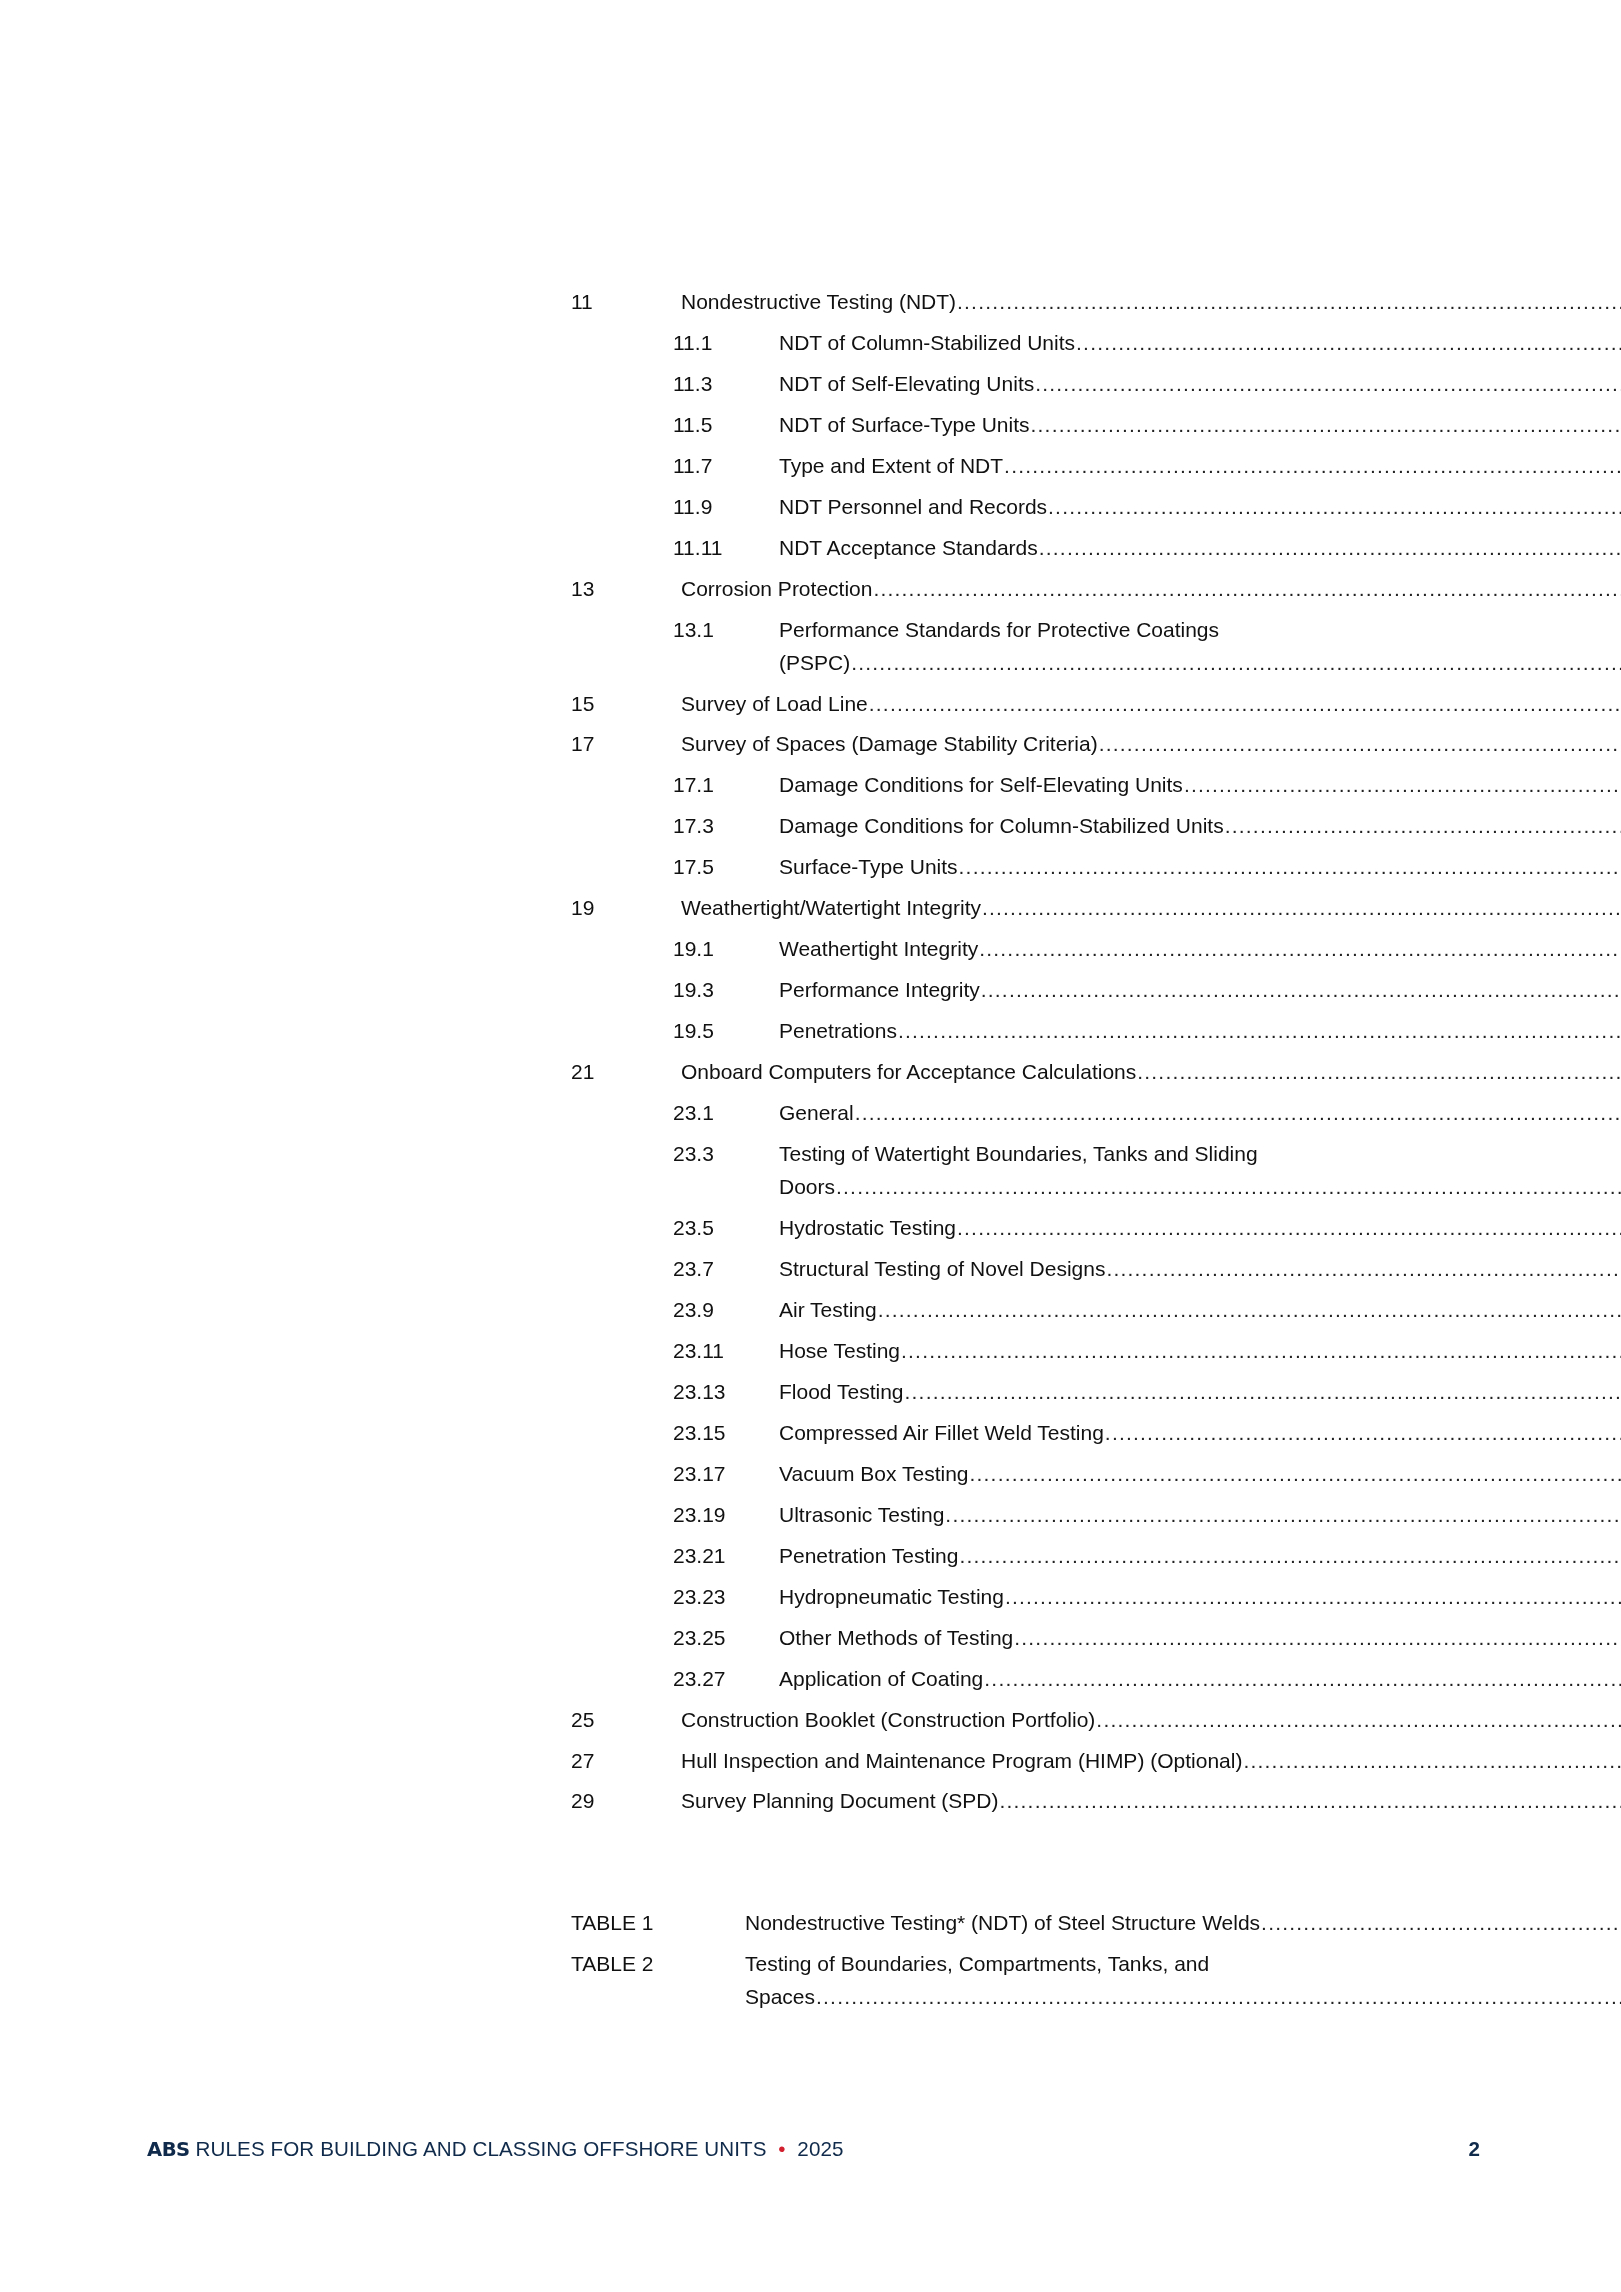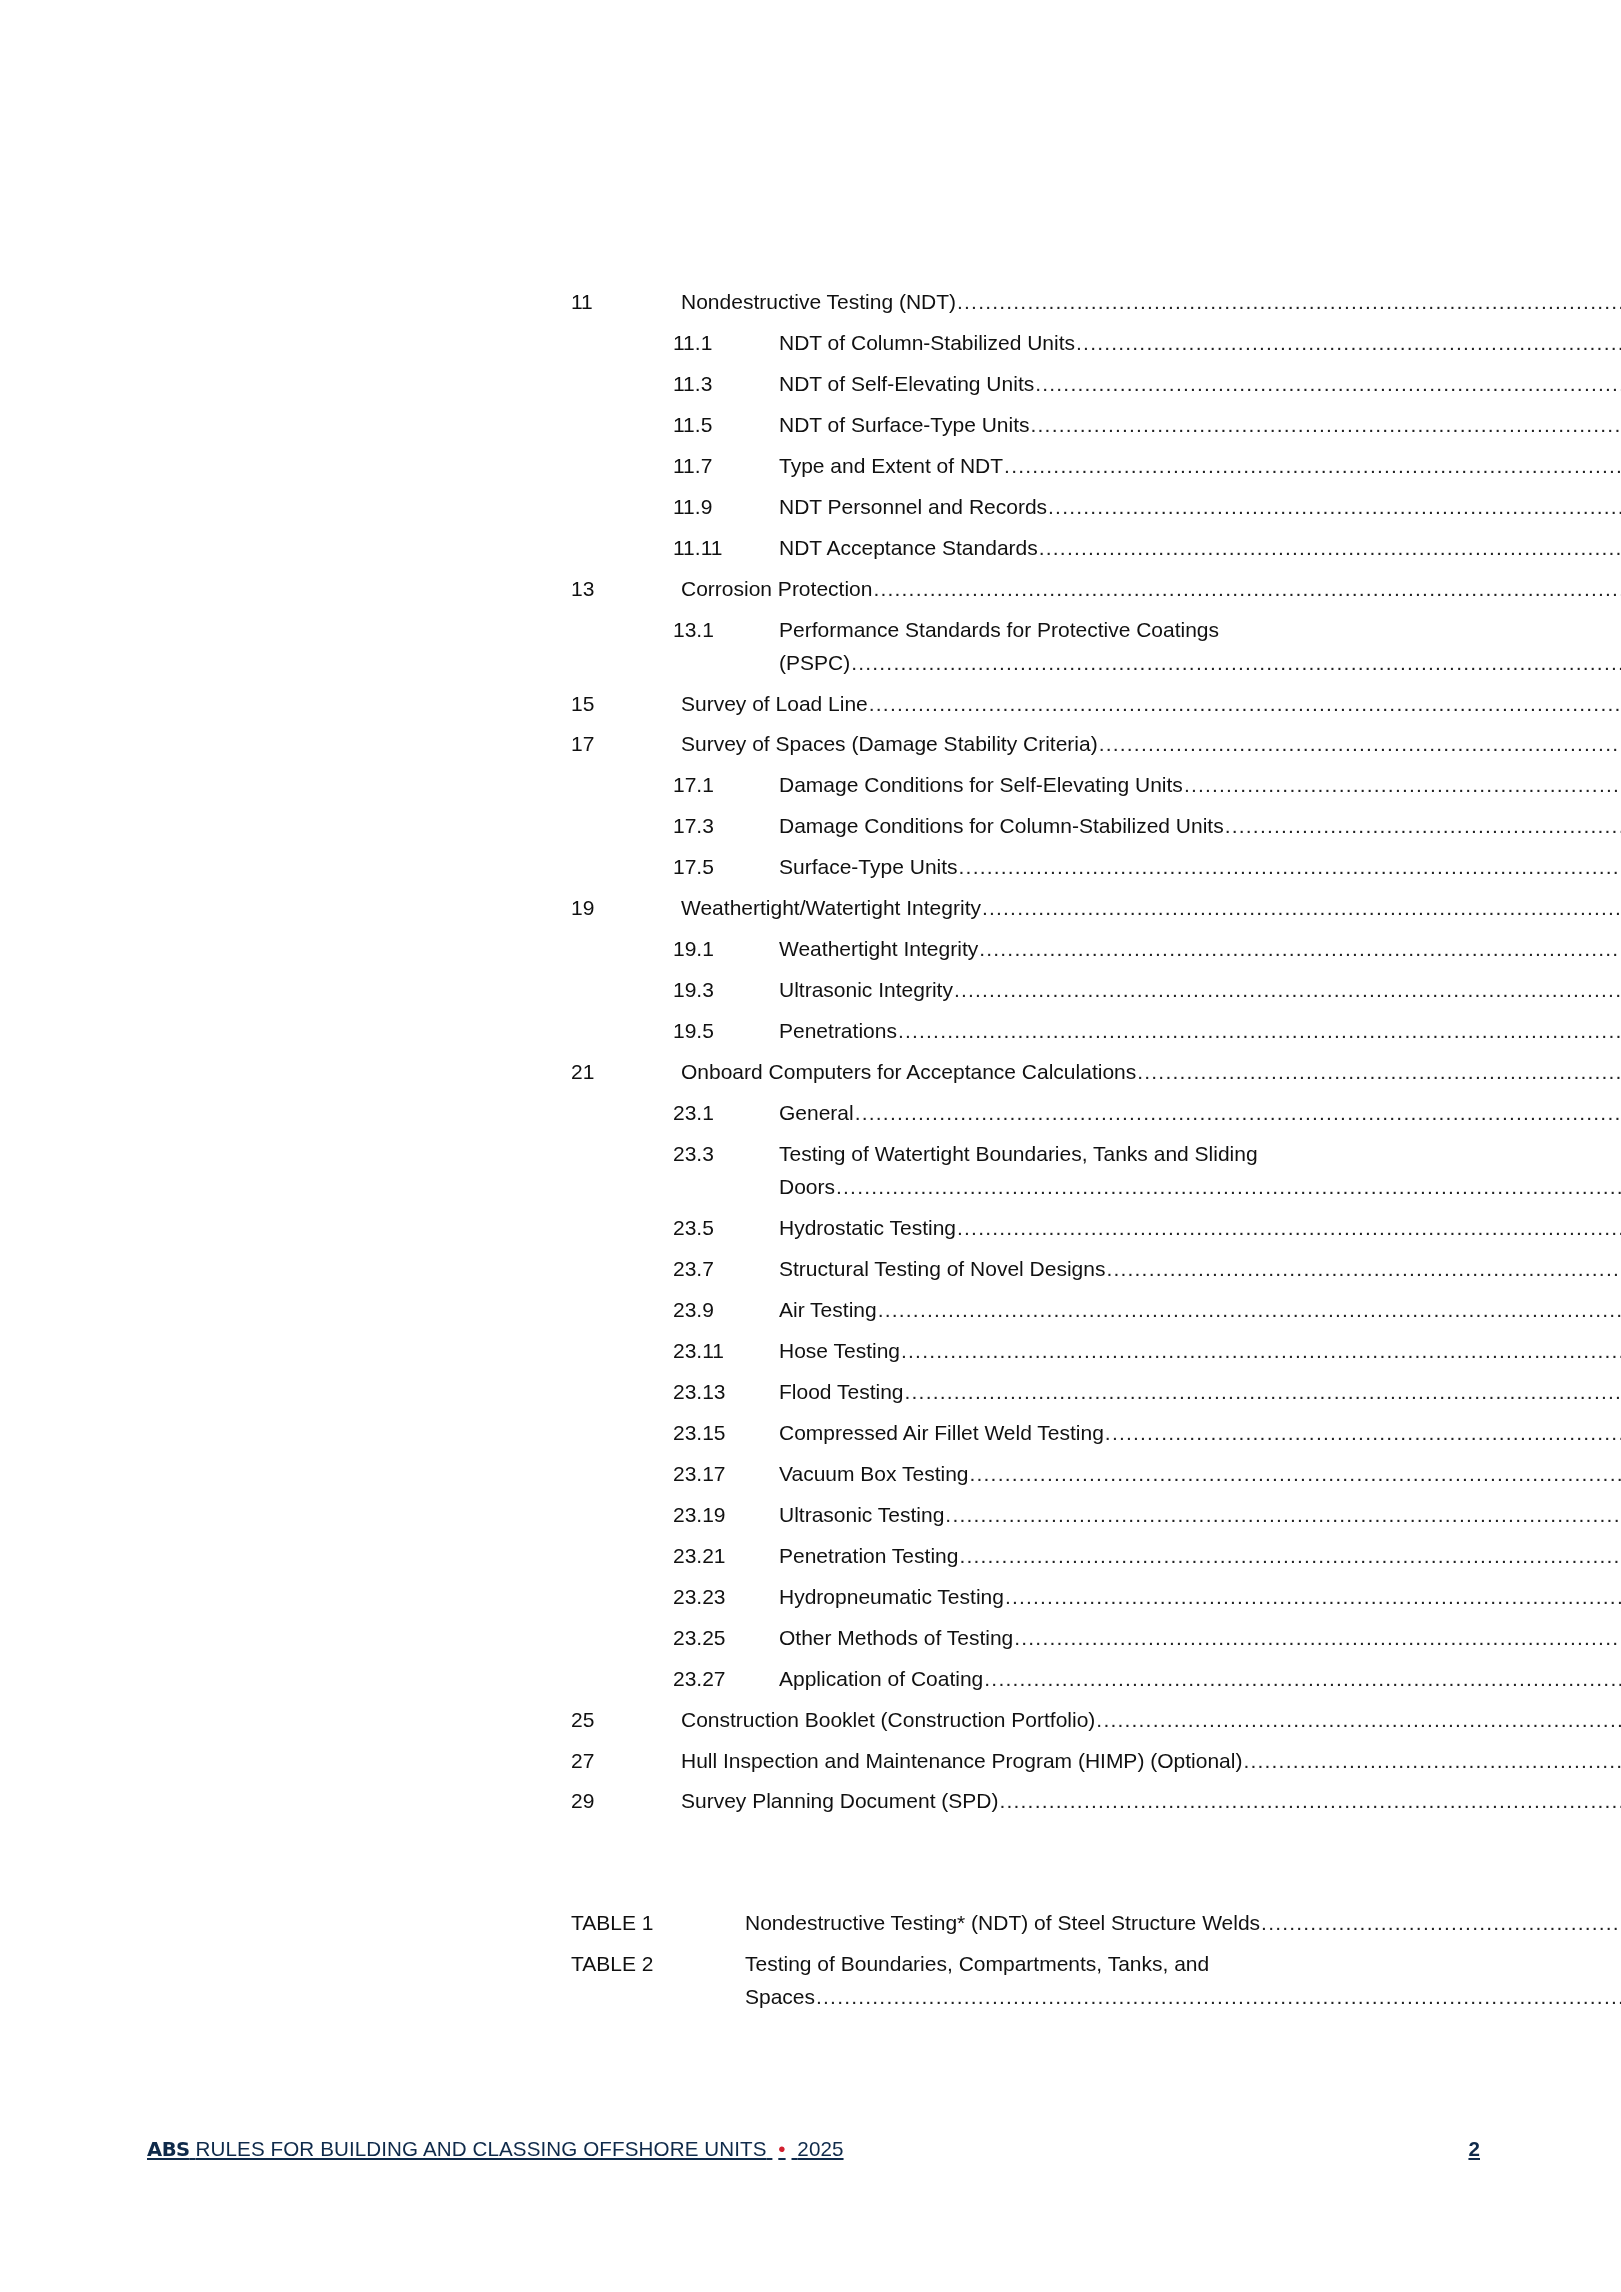--- a/index.html
+++ b/index.html
@@ -27,21 +27,21 @@
       content: "................................................................................................................................................................................................................................................";
     }
     .first-line { display: block; white-space: nowrap; }
 
     .tables { position: absolute; left: 571px; top: 1906px; width: 909px; font-size: 21px; line-height: 33px; }
     .tables .entry .num { width: 166px; }
 
     .footer {
       position: absolute; left: 147px; top: 2137px; width: 1333px;
       font-size: 20.6px; color: #0f2a4a; display: flex; justify-content: space-between;
-      align-items: baseline; letter-spacing: 0.1px; text-decoration: underline;
+      align-items: baseline; letter-spacing: 0.1px;
     }
     .footer .brand { font-weight: bold; font-family: "DejaVu Sans", sans-serif; font-size: 19.6px; letter-spacing: -0.5px; }
     .footer .sep { color: #d2202f; margin: 0 5.9px; }
     .footer .page-num { font-weight: bold; }
   </style>
 </head>
 <body>
 
 <div class="toc" id="toc">
     <div class="entry lvl1">
@@ -186,21 +186,21 @@
         <div class="leader-line">
           <span class="t">Weathertight Integrity</span>
           <span class="dots"></span>
         </div>
       </div>
     </div>
     <div class="entry lvl2">
       <span class="num">19.3</span>
       <div class="title-wrap">
         <div class="leader-line">
-          <span class="t">Ultrasonic Integrity</span>
+          <span class="t">Performance Integrity</span>
           <span class="dots"></span>
         </div>
       </div>
     </div>
     <div class="entry lvl2">
       <span class="num">19.5</span>
       <div class="title-wrap">
         <div class="leader-line">
           <span class="t">Penetrations</span>
           <span class="dots"></span>

